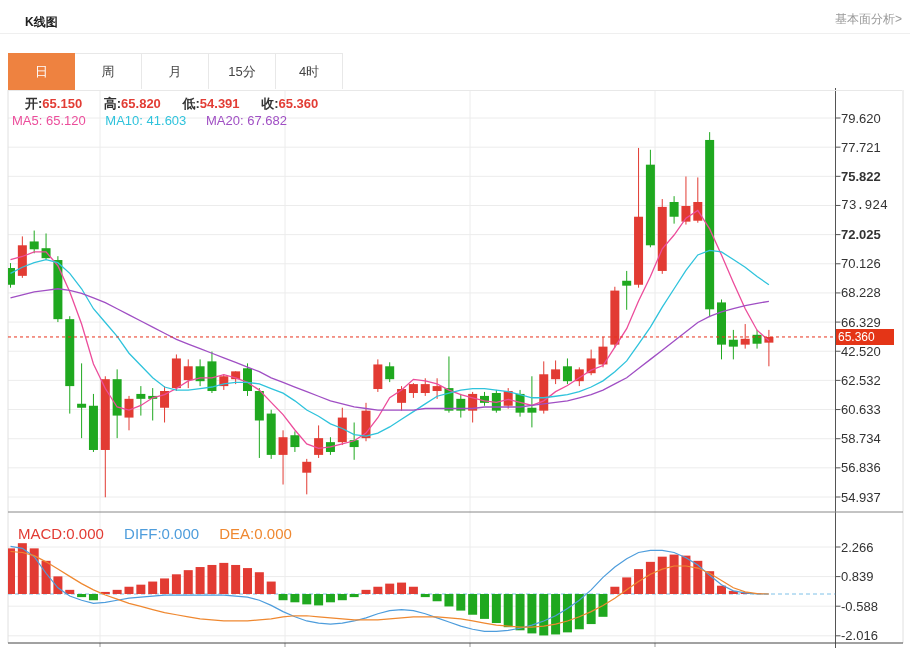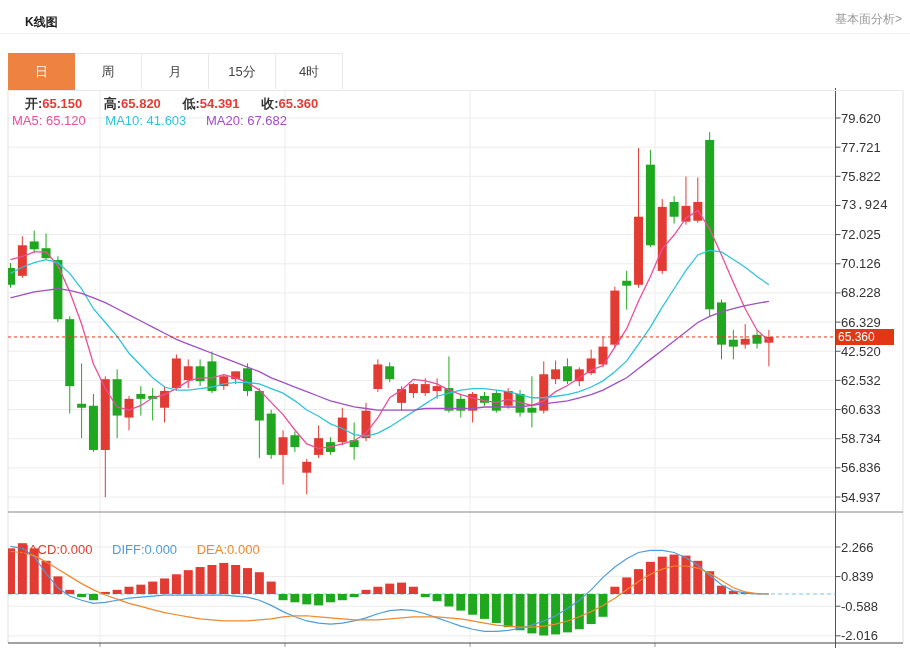--- a/index.html
+++ b/index.html
@@ -13,21 +13,21 @@
        background:#fff;border-top:1px solid #e8e8e8;border-right:1px solid #e8e8e8;cursor:pointer;box-sizing:border-box;}
   .tab:first-child{border-left:1px solid #e8e8e8;}
   .tab.active{background:#ee8240;color:#fff;border-color:#ee8240;height:37px;margin-bottom:-1px;}
   .chart-svg{position:absolute;left:0;top:0;}
   .quote-bar{position:absolute;left:25px;top:95px;font-size:13px;white-space:nowrap;}
   .quote-bar .grp{margin-right:18px;font-weight:bold;}
   .quote-bar .lbl{color:#333;}
   .quote-bar .val{color:#e23d35;}
   .ma-bar{position:absolute;left:12px;top:113px;font-size:13px;white-space:nowrap;}
   .ma-bar .grp{margin-right:16px;}
-  .macd-bar{position:absolute;left:18px;top:542px;font-size:13px;white-space:nowrap;}
+  .macd-bar{position:absolute;left:18px;top:525px;font-size:15px;white-space:nowrap;}
   .macd-bar .grp{margin-right:16px;}
   .axis-label{position:absolute;left:841px;font-size:13px;color:#333;line-height:15px;}
   .price-tag{position:absolute;left:836px;width:58px;font-size:12px;line-height:16px;color:#fff;
              background:#e43517;padding:0 2px;box-sizing:border-box;}
 </style>
 </head>
 <body>
 
 <svg id="chart" class="chart-svg" width="910" height="650">
     <defs>
@@ -321,23 +321,23 @@
 
 <div class="macd-bar">
   <span class="grp" id="macdg" style="color: rgb(226, 59, 51);"><span>MACD:</span><span>0.000</span></span>
   <span class="grp" id="diffg" style="color: rgb(78, 157, 220);"><span>DIFF:</span><span>0.000</span></span>
   <span class="grp" id="deag" style="color: rgb(239, 136, 48);"><span>DEA:</span><span>0.000</span></span>
 </div>
 
 <div id="axis-labels">
     <div class="axis-label" style="top: 110.5px;">79.620</div>
     <div class="axis-label" style="top: 139.659px;">77.721</div>
-    <div class="axis-label" style="top: 168.818px;">75.822</div>
+    <div class="axis-label" style="top: 168.818px; font-weight: bold;">75.822</div>
     <div class="axis-label" style="top: 197.962px; font-family: Liberation Mono, monospace;">73.924</div>
-    <div class="axis-label" style="top: 227.121px;">72.025</div>
+    <div class="axis-label" style="top: 227.121px; font-weight: bold;">72.025</div>
     <div class="axis-label" style="top: 256.28px;">70.126</div>
     <div class="axis-label" style="top: 285.424px;">68.228</div>
     <div class="axis-label" style="top: 314.583px;">66.329</div>
     <div class="axis-label" style="top: 343.742px;">42.520</div>
     <div class="axis-label" style="top: 372.886px;">62.532</div>
     <div class="axis-label" style="top: 402.045px;">60.633</div>
     <div class="axis-label" style="top: 431.205px;">58.734</div>
     <div class="axis-label" style="top: 460.348px;">56.836</div>
     <div class="axis-label" style="top: 489.507px;">54.937</div>
     <div class="axis-label" style="top: 539.503px;">2.266</div>

